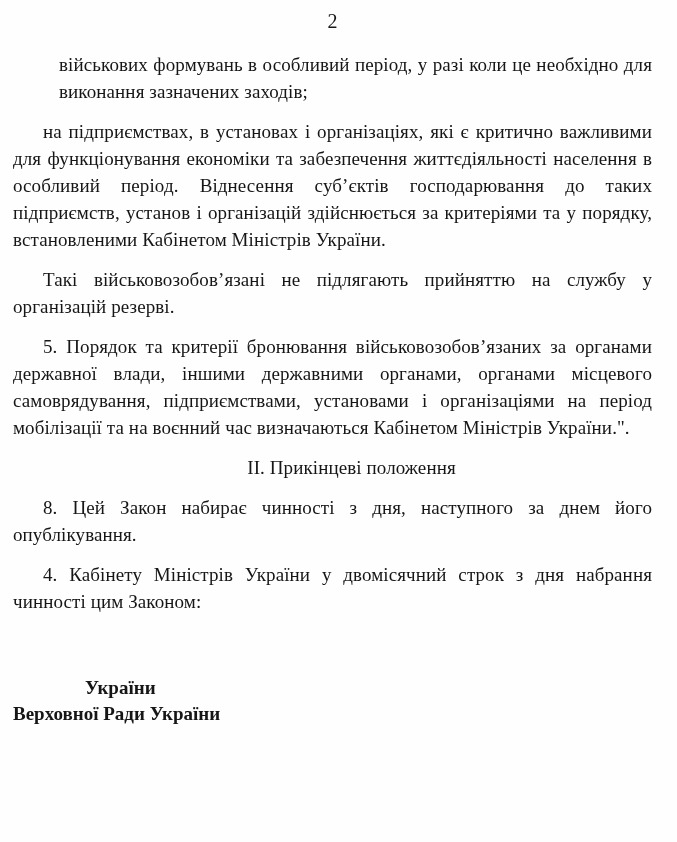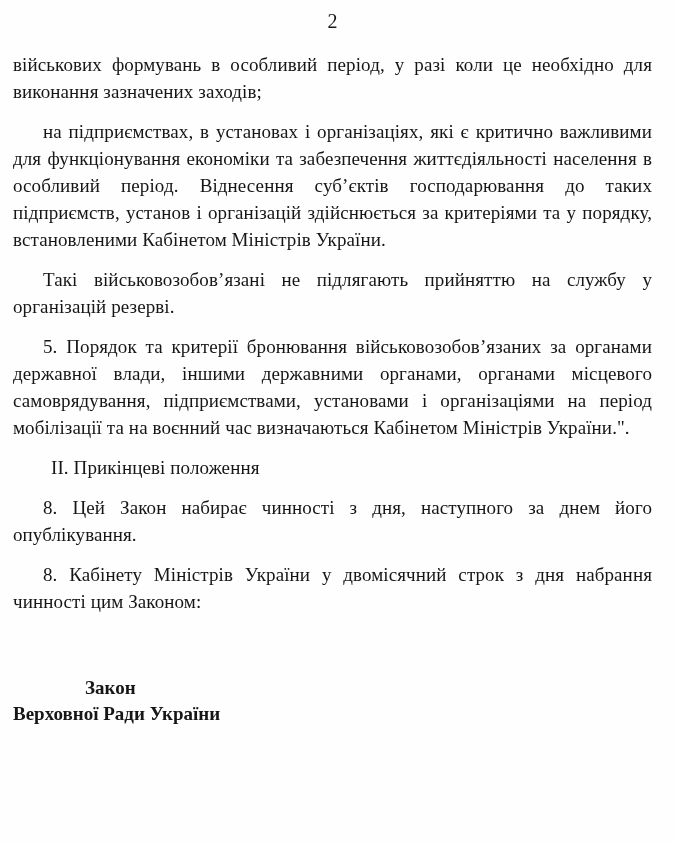--- a/index.html
+++ b/index.html
@@ -30,24 +30,25 @@
   .para {
     font-size: 19px;
     line-height: 27px;
     text-align: justify;
     margin: 0 0 13px 0;
     text-indent: 30px;
     letter-spacing: 0.1px;
   }
   .para.continuation {
     text-indent: 0;
+    margin-left: 46px;
   }
   .para.section-heading {
     text-indent: 38px;
-    text-align: left;
+    text-align: center;
   }
   .signature {
     margin-top: 60px;
     font-weight: bold;
     font-size: 19px;
     line-height: 26px;
     text-align: left;
   }
   .sig-title {
     padding-left: 72px;
@@ -68,22 +69,22 @@
   <p class="para">на підприємствах, в установах і організаціях, які є критично важливими для функціонування економіки та забезпечення життєдіяльності населення в особливий період. Віднесення суб’єктів господарювання до таких підприємств, установ і організацій здійснюється за критеріями та у порядку, встановленими Кабінетом Міністрів України.</p>
 
   <p class="para">Такі військовозобов’язані не підлягають прийняттю на службу у організацій резерві.</p>
 
   <p class="para">5. Порядок та критерії бронювання військовозобов’язаних за органами державної влади, іншими державними органами, органами місцевого самоврядування, підприємствами, установами і організаціями на період мобілізації та на воєнний час визначаються Кабінетом Міністрів України.".</p>
 
   <p class="para section-heading">ІІ. Прикінцеві положення</p>
 
   <p class="para">8. Цей Закон набирає чинності з дня, наступного за днем його опублікування.</p>
 
-  <p class="para">8. Кабінету Міністрів України у двомісячний строк з дня набрання чинності цим Законом:</p>
+  <p class="para">4. Кабінету Міністрів України у двомісячний строк з дня набрання чинності цим Законом:</p>
 
 
 
   <div class="signature">
-    <div class="sig-title">Закон</div>
+    <div class="sig-title">України</div>
     <div class="sig-org">Верховної Ради України</div>
   </div>
 
 </div>
 
 </body></html>

